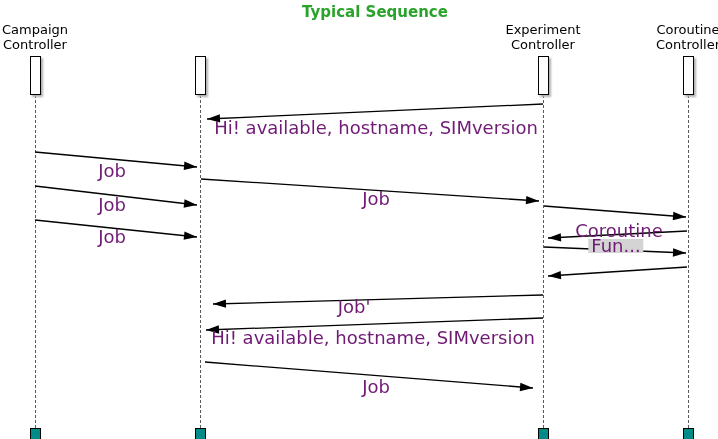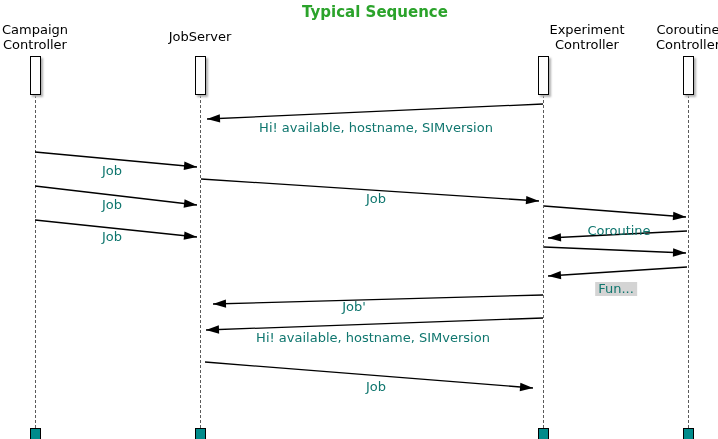--- a/index.html
+++ b/index.html
@@ -10,23 +10,23 @@
            font-size:15px; font-weight:bold; white-space:nowrap; z-index:3; }
   .ll-head { position:absolute; top:20px; height:33px; transform:translateX(-50%);
              display:flex; flex-direction:column; justify-content:center; align-items:center;
              font-size:13px; line-height:15px; white-space:nowrap; z-index:1; color:#000; text-align:center; }
   .ll-line { position:absolute; top:95px; height:333px; width:0; z-index:0; }
   .ll-box  { position:absolute; top:56px; width:11px; height:39px; z-index:1;
              border:1.2px solid #000; box-shadow:2px 2px 2px #b0b0b0; }
   .ll-foot { position:absolute; top:428px; width:11px; height:14px; z-index:1;
              border:1.2px solid #000; }
   svg.arrows { position:absolute; left:0; top:0; z-index:2; }
-  .msg-label { position:absolute; transform:translateX(-50%); font-size:13px; line-height:14px;
-               white-space:nowrap; z-index:3; color:#0f766e; }
-  .msg-label.hl { padding:0 3px;margin-top:43px; }
+  .msg-label { position:absolute; transform:translateX(-50%); font-size:18px; line-height:14px;
+               white-space:nowrap; z-index:3; color:#701a75; }
+  .msg-label.hl { padding:0 3px; }
 </style>
 </head>
 <body>
 
 <div class="stage">
   <div class="title" style="color: rgb(43, 163, 43);">Typical Sequence</div>
   <svg class="arrows" width="718" height="439">
       <line x1="543" y1="104" x2="207" y2="119" stroke="#000000" stroke-width="1.3"></line>
       <polygon points="207,119 219.79975149432568,114.2243993379359 220.17437836733035,122.61604129324017" fill="#000000"></polygon>
       <line x1="35" y1="152" x2="197" y2="167" stroke="#000000" stroke-width="1.3"></line>
@@ -52,27 +52,24 @@
       <line x1="205" y1="362" x2="533" y2="388" stroke="#000000" stroke-width="1.3"></line>
       <polygon points="533,388 519.7087652662985,391.15960112255465 520.3725367987784,382.7858679435795" fill="#000000"></polygon>
     </svg>
 <div class="ll-head" style="left: 35px;">
       <div>Campaign</div>
       <div>Controller</div>
     </div>
     <div class="ll-line" style="left: 35px; border-left: 1px dashed rgb(90, 90, 90);"></div>
     <div class="ll-box" style="left: 30px; background: rgb(254, 254, 254); border-color: rgb(0, 0, 0);"></div>
     <div class="ll-foot" style="left: 30px; background: rgb(0, 139, 139); border-color: rgb(0, 0, 0);"></div>
-    <div class="ll-head" style="left: 200px;">
-      <div>JobServer</div>
-    </div>
     <div class="ll-line" style="left: 200px; border-left: 1px dashed rgb(90, 90, 90);"></div>
     <div class="ll-box" style="left: 195px; background: rgb(254, 254, 254); border-color: rgb(0, 0, 0);"></div>
     <div class="ll-foot" style="left: 195px; background: rgb(0, 139, 139); border-color: rgb(0, 0, 0);"></div>
-    <div class="ll-head" style="left: 543px; margin-left: 44px;">
+    <div class="ll-head" style="left: 543px;">
       <div>Experiment</div>
       <div>Controller</div>
     </div>
     <div class="ll-line" style="left: 543px; border-left: 1px dashed rgb(90, 90, 90);"></div>
     <div class="ll-box" style="left: 538px; background: rgb(254, 254, 254); border-color: rgb(0, 0, 0);"></div>
     <div class="ll-foot" style="left: 538px; background: rgb(0, 139, 139); border-color: rgb(0, 0, 0);"></div>
     <div class="ll-head" style="left: 688px;">
       <div>Coroutine</div>
       <div>Controller</div>
     </div>

